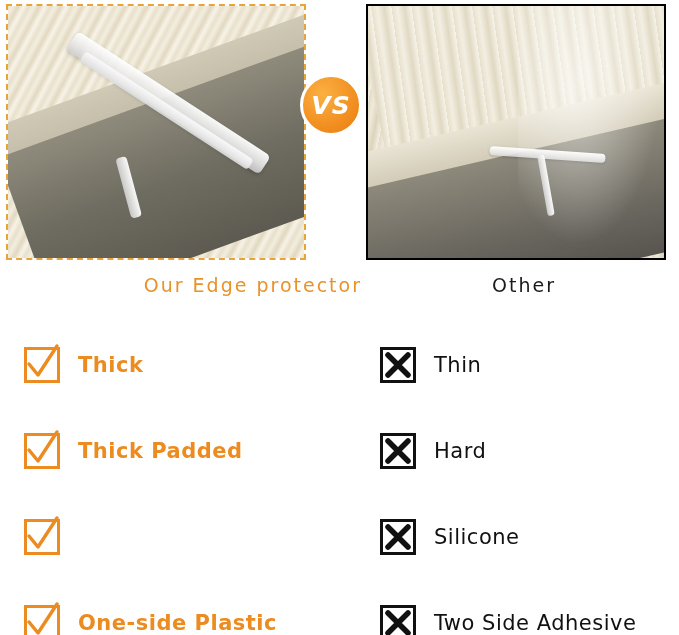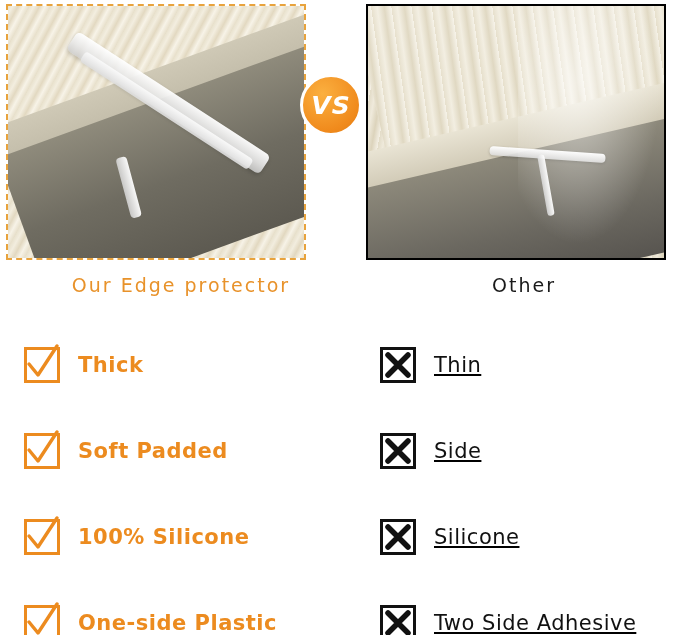--- a/index.html
+++ b/index.html
@@ -222,23 +222,23 @@
     height: 56px;
   }
   .caption {
     position: absolute;
     top: 12px;
     font-size: 19px;
     letter-spacing: 2px;
     font-family: "DejaVu Sans", sans-serif;
   }
   .caption-left {
-    left: 6px;
+    left: 12px;
     width: 350px;
-    text-align: center;
+    text-align: right;
     color: #e8922a;
   }
   .caption-right {
     left: 364px;
     width: 320px;
     text-align: center;
     color: #1a1a1a;
   }
 
   
@@ -256,21 +256,20 @@
     align-items: center;
     box-sizing: border-box;
   }
   .fcell-left {
     width: 350px;
     padding-left: 24px;
   }
   .fcell-right {
     width: 329px;
     padding-left: 30px;
-    text-decoration: underline;
   }
 
   .mark {
     width: 36px;
     height: 36px;
     box-sizing: border-box;
     display: inline-flex;
     align-items: center;
     justify-content: center;
     flex: 0 0 auto;
@@ -348,40 +347,39 @@
     </div>
   </div>
 
   <div class="frow">
     <div class="fcell fcell-left">
       <span class="mark mark-check">
         <svg viewBox="0 0 34 34">
             <path d="M4 16 L13 27 L32 -2" fill="none" stroke="#ec8b1f" stroke-width="3.4" stroke-linecap="round" stroke-linejoin="round"></path>
           </svg>
       </span>
-      <span class="flabel flabel-left">Soft Padded</span>
+      <span class="flabel flabel-left">Thick Padded</span>
     </div>
     <div class="fcell fcell-right">
       <span class="mark mark-x">
         <svg viewBox="0 0 26 26">
             <path d="M3 3 L23 23 M23 3 L3 23" fill="none" stroke="#111111" stroke-width="5.5" stroke-linecap="round"></path>
           </svg>
       </span>
-      <span class="flabel flabel-right">Side</span>
+      <span class="flabel flabel-right">Hard</span>
     </div>
   </div>
 
   <div class="frow">
     <div class="fcell fcell-left">
       <span class="mark mark-check">
         <svg viewBox="0 0 34 34">
             <path d="M4 16 L13 27 L32 -2" fill="none" stroke="#ec8b1f" stroke-width="3.4" stroke-linecap="round" stroke-linejoin="round"></path>
           </svg>
       </span>
-      <span class="flabel flabel-left">100% Silicone</span>
     </div>
     <div class="fcell fcell-right">
       <span class="mark mark-x">
         <svg viewBox="0 0 26 26">
             <path d="M3 3 L23 23 M23 3 L3 23" fill="none" stroke="#111111" stroke-width="5.5" stroke-linecap="round"></path>
           </svg>
       </span>
       <span class="flabel flabel-right">Silicone</span>
     </div>
   </div>

